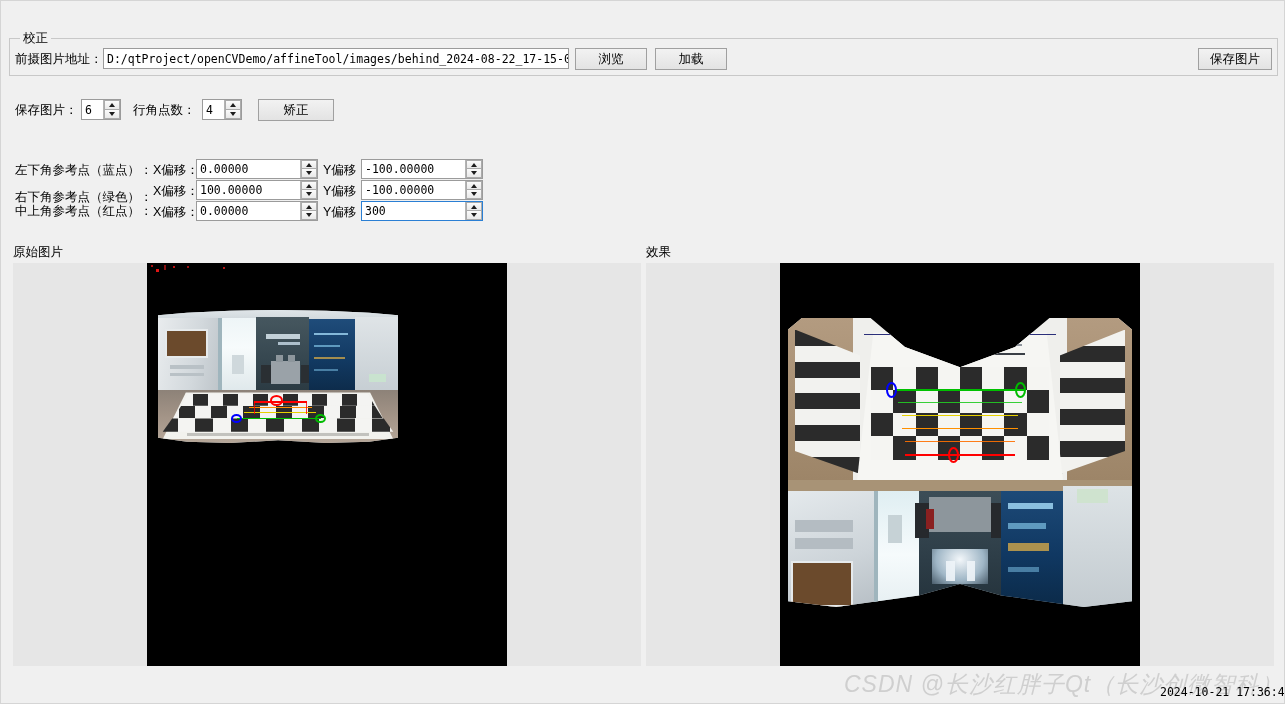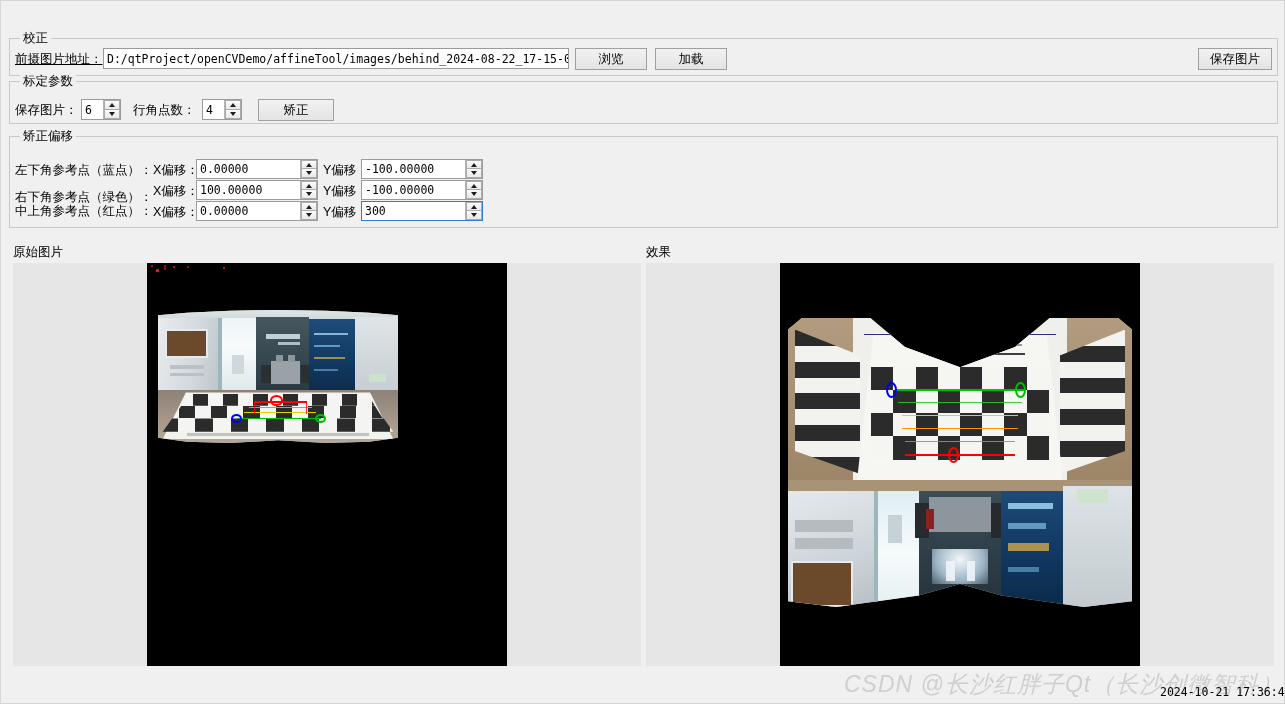--- a/index.html
+++ b/index.html
@@ -270,29 +270,26 @@
 </style>
 </head>
 <body>
 
 <div class="app-window">
 
 
   <div class="group" style="left:8px; top:37px; width:1269px; height:38px;">
     <span class="group-title">校正</span>
   </div>
-  <div class="lbl" style="left:14px; top:50px;text-decoration:underline;">前摄图片地址：</div>
+  <div class="lbl" style="left:14px; top:50px;">前摄图片地址：</div>
   <div class="textfield" style="left:102px; top:47px; width:466px; height:21px;">D:/qtProject/openCVDemo/affineTool/images/behind_2024-08-22_17-15-09.png</div>
   <div class="pbtn" style="left:574px; top:47px; width:72px; height:22px;">浏览</div>
   <div class="pbtn" style="left:654px; top:47px; width:72px; height:22px;">加载</div>
   <div class="pbtn" style="left:1197px; top:47px; width:74px; height:22px;">保存图片</div>
 
-  <div class="group" style="left:8px; top:80px; width:1269px; height:43px;">
-    <span class="group-title">标定参数</span>
-  </div>
   <div class="lbl" style="left:14px; top:101px;">保存图片：</div>
   <div class="spinbox" style="left:80px; top:98px; width:40px; height:21px;">
     <div class="sp-value">6</div>
     <div class="sp-arrows">
       <div class="sp-arrow up">
           <i></i>
         </div>
       <div class="sp-arrow down">
           <i></i>
         </div>
@@ -305,23 +302,20 @@
       <div class="sp-arrow up">
           <i></i>
         </div>
       <div class="sp-arrow down">
           <i></i>
         </div>
     </div>
   </div>
   <div class="pbtn" style="left:257px; top:98px; width:76px; height:22px;">矫正</div>
 
-  <div class="group" style="left:8px; top:135px; width:1269px; height:92px;">
-    <span class="group-title">矫正偏移</span>
-  </div>
 
   <div class="lbl" style="left:14px; top:161px;">左下角参考点（蓝点）：</div>
   <div class="lbl" style="left:152px; top:161px;">X偏移：</div>
   <div class="spinbox" style="left:195px; top:158px; width:122px; height:20px;">
     <div class="sp-value">0.00000</div>
     <div class="sp-arrows">
       <div class="sp-arrow up">
           <i></i>
         </div>
       <div class="sp-arrow down">

